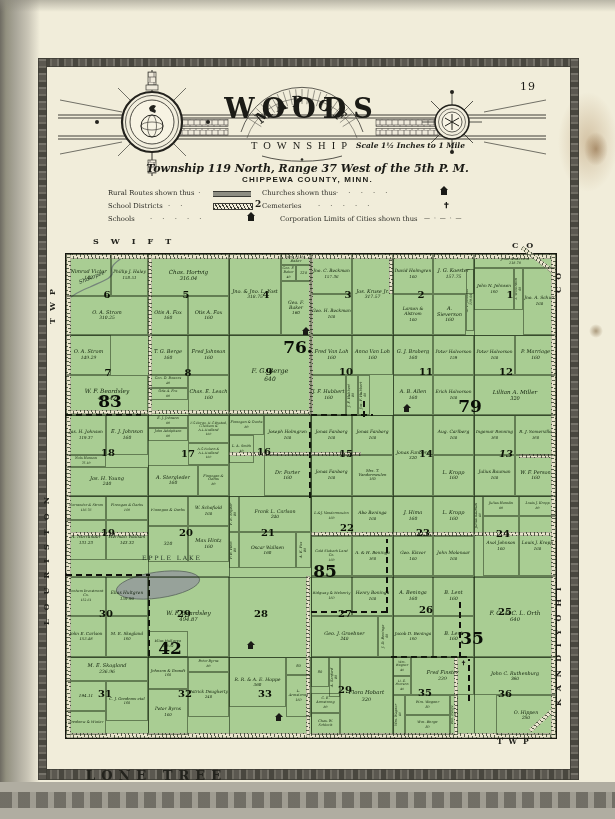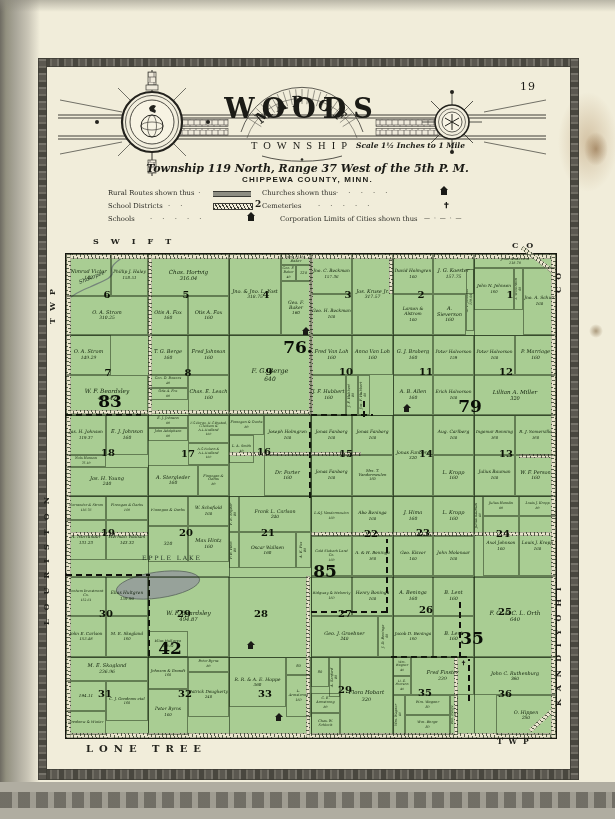--- a/index.html
+++ b/index.html
@@ -214,21 +214,21 @@
 <div class="bicon" style="left:248px;top:216px"></div>
 <span class="leg" style="left:280px;top:214.5px">Corporation Limits of Cities shown thus</span>
 <span id="sym-corp">— · — · —</span>
 
 <span class="mlabel" style="left:93px;top:236px">SWIFT</span>
 <span class="mlabel" style="left:512px;top:240px;letter-spacing:8px">CO</span>
 <span class="vlabel" style="left:47px;top:272px;height:62px;letter-spacing:7px">TWP</span>
 <span class="vlabel" style="left:41px;top:443px;height:228px">LOURISTON</span>
 <span class="vlabel" style="left:553px;top:258px;height:42px;letter-spacing:7px">CO</span>
 <span class="vlabel" style="left:553px;top:548px;height:190px;letter-spacing:8px">KANDIYOHI</span>
-<span class="mlabel" style="left:86px;top:743px;letter-spacing:6px;font-size:10px">LONE TREE</span>
+<span class="mlabel" style="left:86px;top:768px;letter-spacing:6px;font-size:13px">LONE TREE</span>
 <span class="mlabel" style="left:497px;top:737px;letter-spacing:6px;font-size:7.5px">TWP</span>
 
 <div id="mapArea">
   <svg width="490" height="484" style="position:absolute;left:0;top:0">
     <path d="M 60 0 C 52 8 44 10 46 18 C 48 24 34 28 24 33 C 16 36 8 40 0 47" fill="none" stroke="#75847a" stroke-width="1.3"></path>
     <ellipse cx="92" cy="331" rx="42" ry="13" transform="rotate(-8 92 331)" fill="#97a29a" stroke="#5c685e" stroke-width=".8"></ellipse>
   </svg>
   <div id="creek-label">Shakopee</div>
   <div id="lake-label">EPPLE LAKE</div>
 <div class="gl" style="left: 81.67px; top: 0px; width: 0.7px; height: 484px;"></div>
@@ -805,25 +805,25 @@
     <div class="secnum" style="left: 122px; top: 118px;">8</div>
     <div class="secnum" style="left: 203px; top: 117px;">9</div>
     <div class="secnum" style="left: 280px; top: 117px;">10</div>
     <div class="secnum" style="left: 360px; top: 117px;">11</div>
     <div class="secnum" style="left: 440px; top: 117px;">12</div>
     <div class="secnum" style="left: 42px; top: 198px;">18</div>
     <div class="secnum" style="left: 122px; top: 199px;">17</div>
     <div class="secnum" style="left: 198px; top: 197px;">16</div>
     <div class="secnum" style="left: 280px; top: 199px;">15</div>
     <div class="secnum" style="left: 360px; top: 199px;">14</div>
-    <div class="secnum" style="left: 440px; top: 199px;">13</div>
+    <div class="secnum" style="left: 440px; top: 199px; font-style: italic;">13</div>
     <div class="secnum" style="left: 42px; top: 278px;">19</div>
     <div class="secnum" style="left: 120px; top: 278px;">20</div>
     <div class="secnum" style="left: 202px; top: 278px;">21</div>
-    <div class="secnum" style="left: 281px; top: 279px; margin-left: 24px;">22</div>
+    <div class="secnum" style="left: 281px; top: 273px;">22</div>
     <div class="secnum" style="left: 357px; top: 278px;">23</div>
     <div class="secnum" style="left: 437px; top: 279px;">24</div>
     <div class="secnum" style="left: 40px; top: 359px;">30</div>
     <div class="secnum" style="left: 118px; top: 359px;">29</div>
     <div class="secnum" style="left: 195px; top: 359px;">28</div>
     <div class="secnum" style="left: 279px; top: 359px;">27</div>
     <div class="secnum" style="left: 360px; top: 355px;">26</div>
     <div class="secnum" style="left: 439px; top: 357px;">25</div>
     <div class="secnum" style="left: 39px; top: 439px;">31</div>
     <div class="secnum" style="left: 119px; top: 439px;">32</div>

